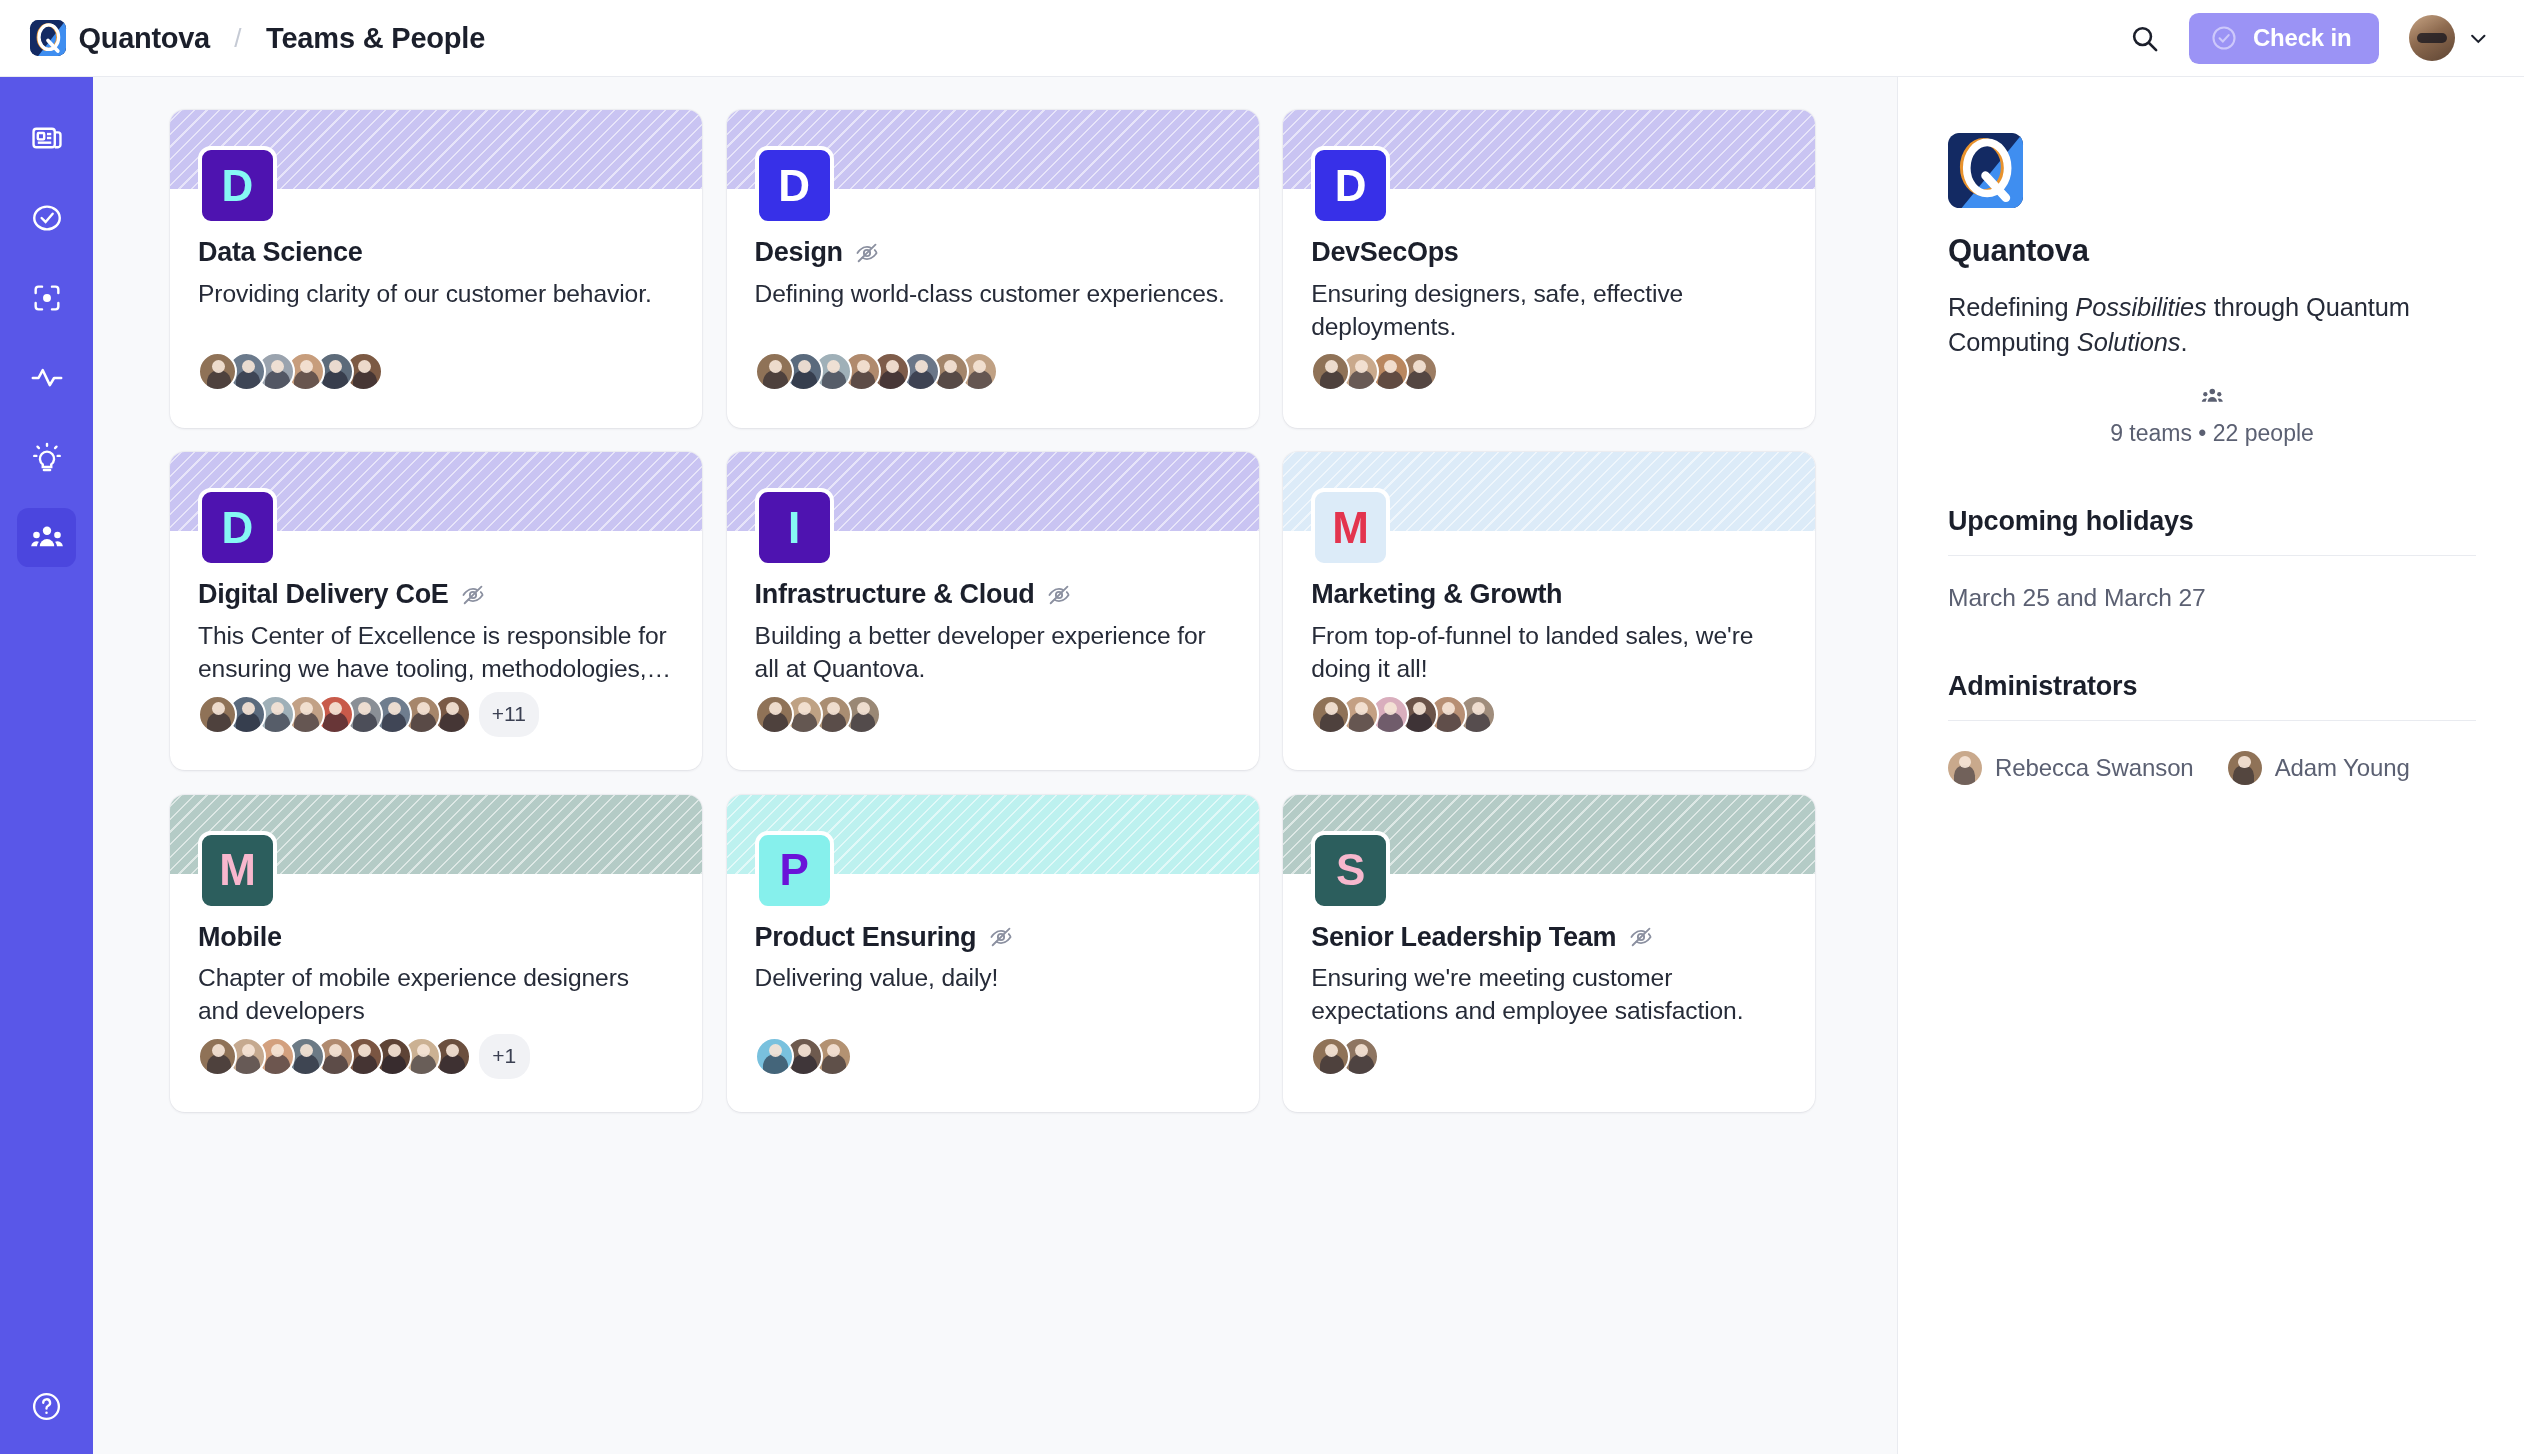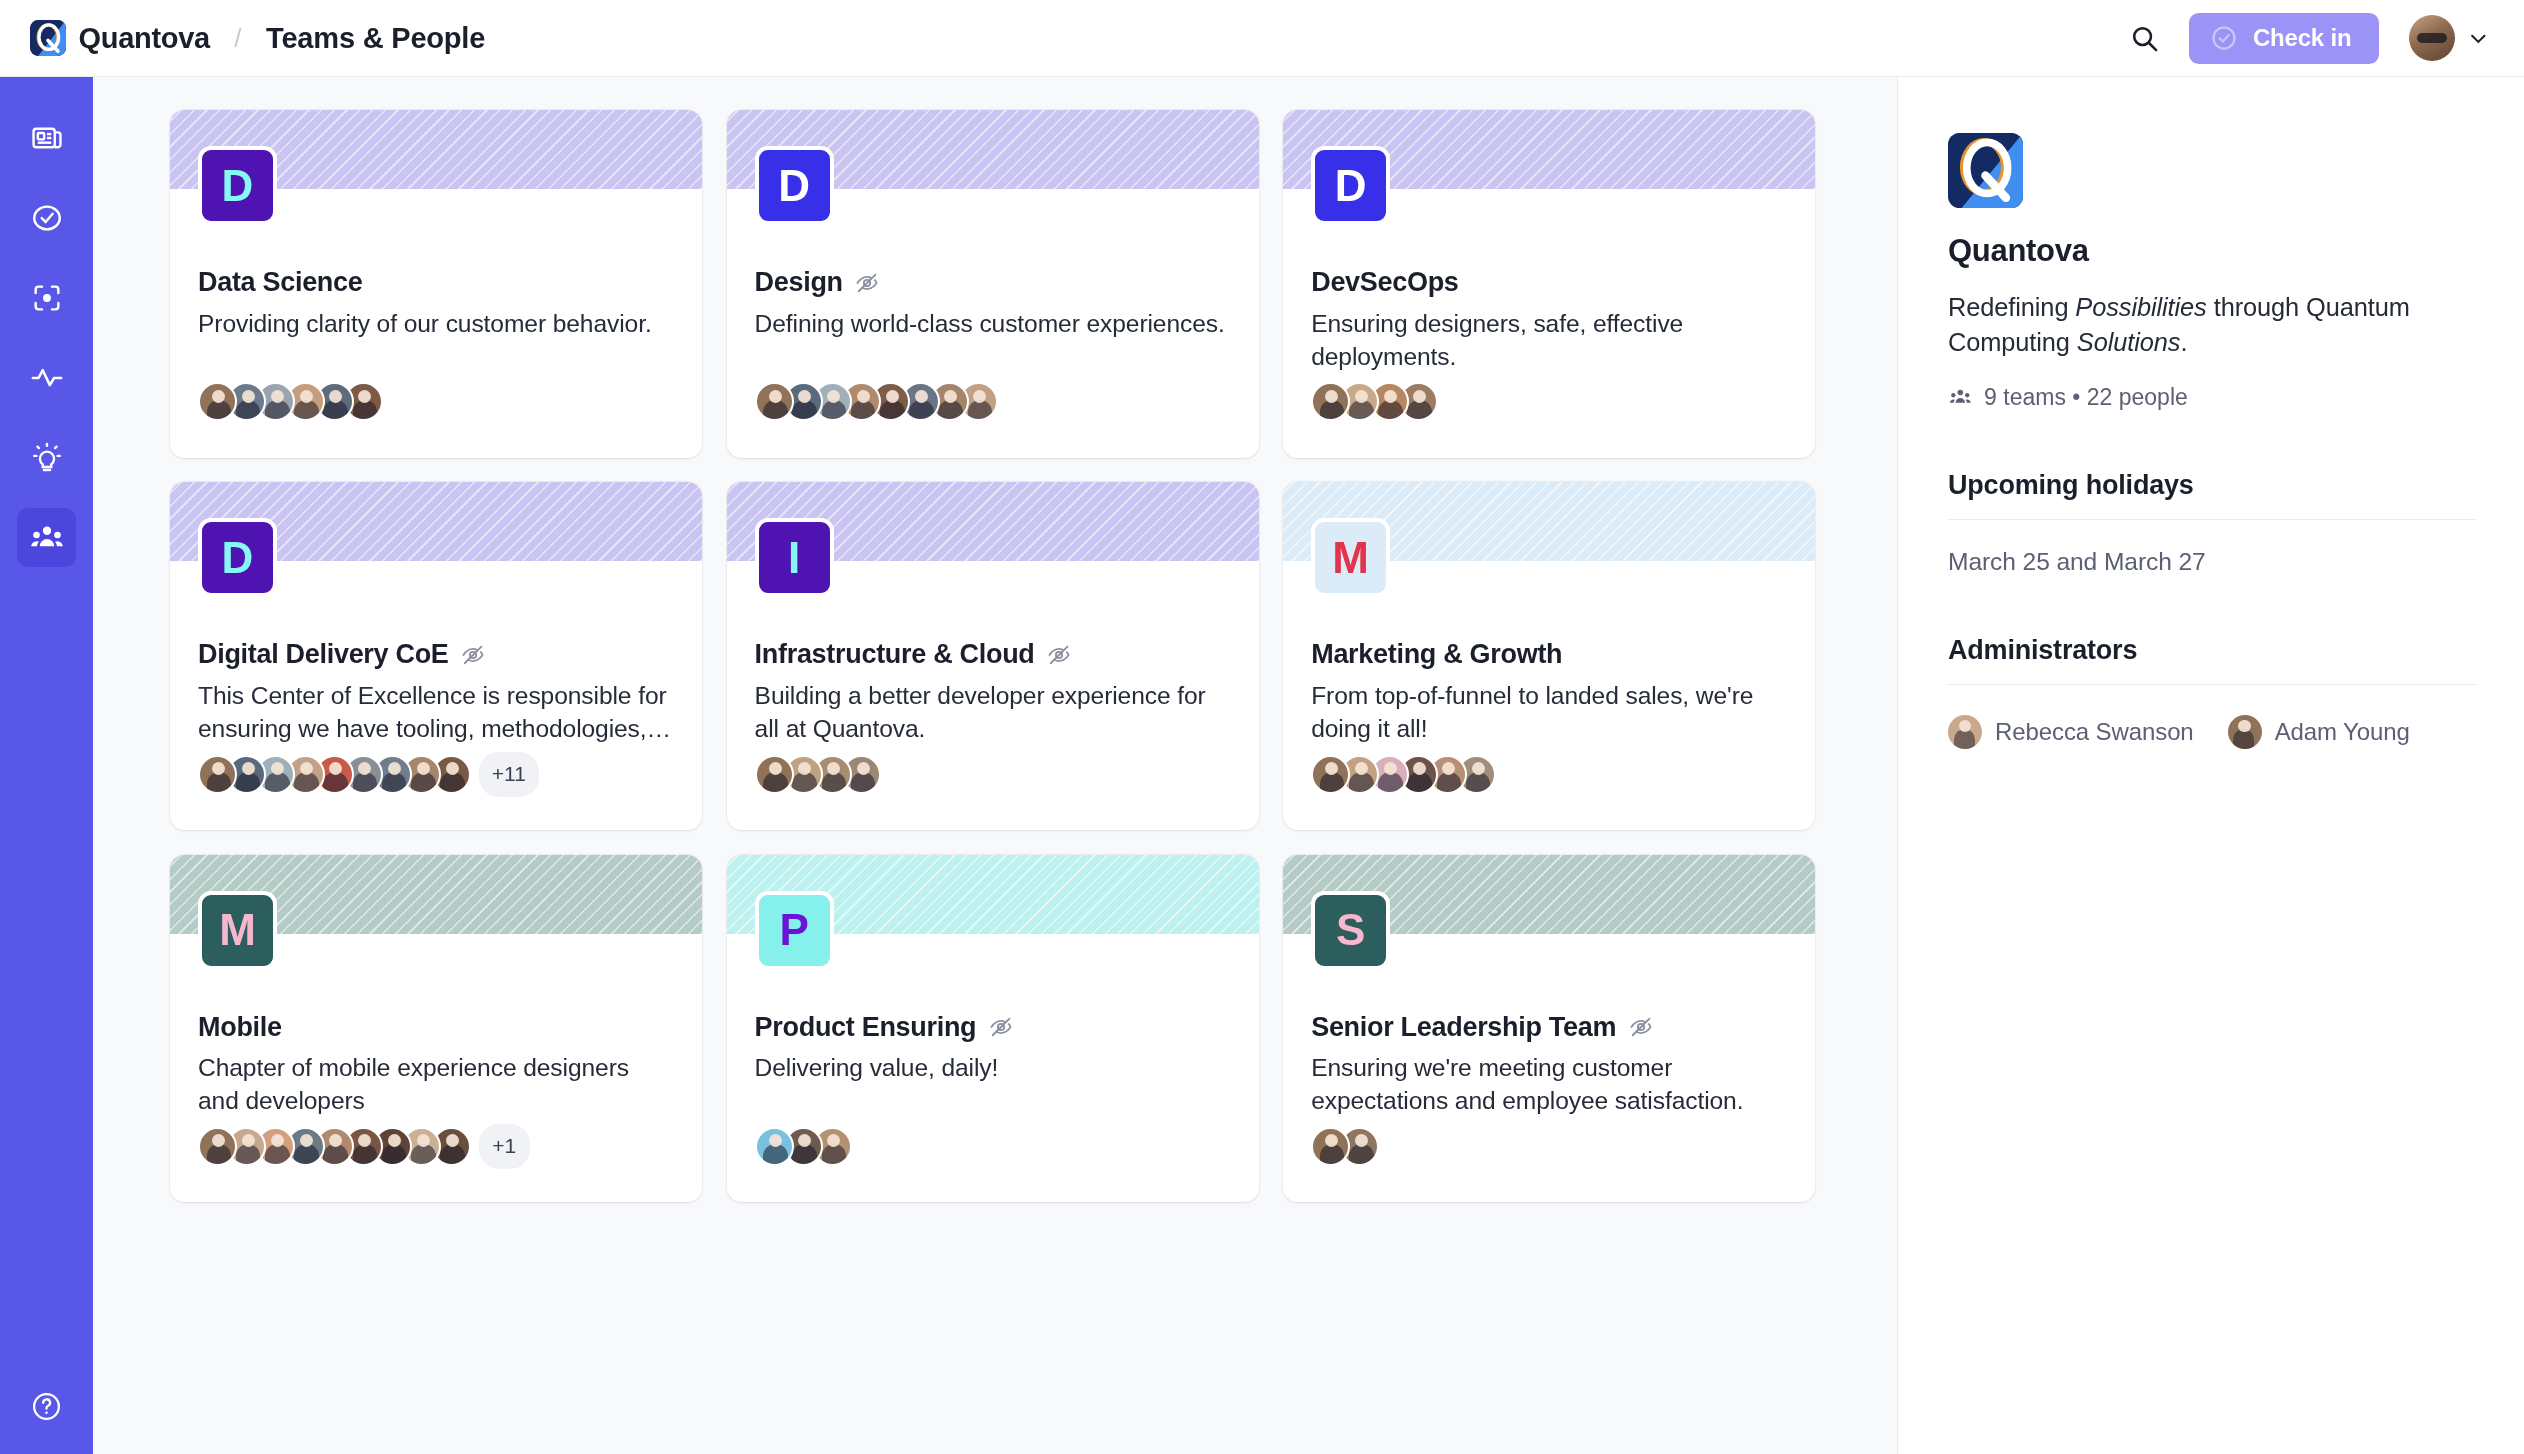--- a/index.html
+++ b/index.html
@@ -117,21 +117,21 @@
   }
   .tile {
     position: absolute; left: 28px; top: 36px;
     width: 79px; height: 79px;
     border-radius: 13px;
     border: 4.1px solid #ffffff;
     display: flex; align-items: center; justify-content: center;
     font-size: 44px; font-weight: bold;
     z-index: 3;
   }
-  .card-body { padding: 48px 28px 0 28px; flex: 1; margin-top: 30px; }
+  .card-body { padding: 48px 28px 0 28px; flex: 1; }
   .card-title-row {
     display: flex; align-items: center; gap: 11.5px; margin-bottom: 9.8px;
   }
   .card-title {
     font-size: 27px; font-weight: bold; color: #1b1f2b; letter-spacing: -0.3px;
     white-space: nowrap;
   }
   .card-desc {
     font-size: 24.6px; color: #262b38; line-height: 1.34; letter-spacing: -0.1px;
   }
@@ -165,21 +165,21 @@
     padding: 56px 49px 0 49px;
   }
   .org-logo {
     width: 75px; height: 75px; border-radius: 11.5px;
     background: #132a63; position: relative; overflow: hidden;
     margin-bottom: 24.6px;
   }
   .org-name { font-size: 31px; font-weight: bold; color: #1b1f2b; letter-spacing: -0.3px; margin-bottom: 21px; }
   .org-tagline { font-size: 25.4px; color: #262b38; line-height: 1.38; letter-spacing: -0.1px; margin-bottom: 24.6px; }
   .org-tagline em { font-style: italic; }
-  .org-stats { display: flex; align-items: center; gap: 11.5px; font-size: 23px; color: #5b6072; }
+  .org-stats { display: flex; align-items: center; gap: 11.5px; font-size: 23px; color: #5b6072; flex-direction: column; }
   .section-head {
     font-size: 27px; font-weight: bold; color: #1b1f2b;
     letter-spacing: -0.2px; margin-top: 59px; padding-bottom: 18px;
     border-bottom: 0.8px solid #e9ebf0;
   }
   .holiday-row { font-size: 24.6px; color: #5b6072; padding-top: 28px; letter-spacing: -0.1px; }
   .admins { display: flex; align-items: flex-start; gap: 34px; padding-top: 29.5px; }
   .admin { display: flex; align-items: center; gap: 13px; cursor: pointer; }
   .admin-av {
     width: 34px; height: 34px; border-radius: 50%;

